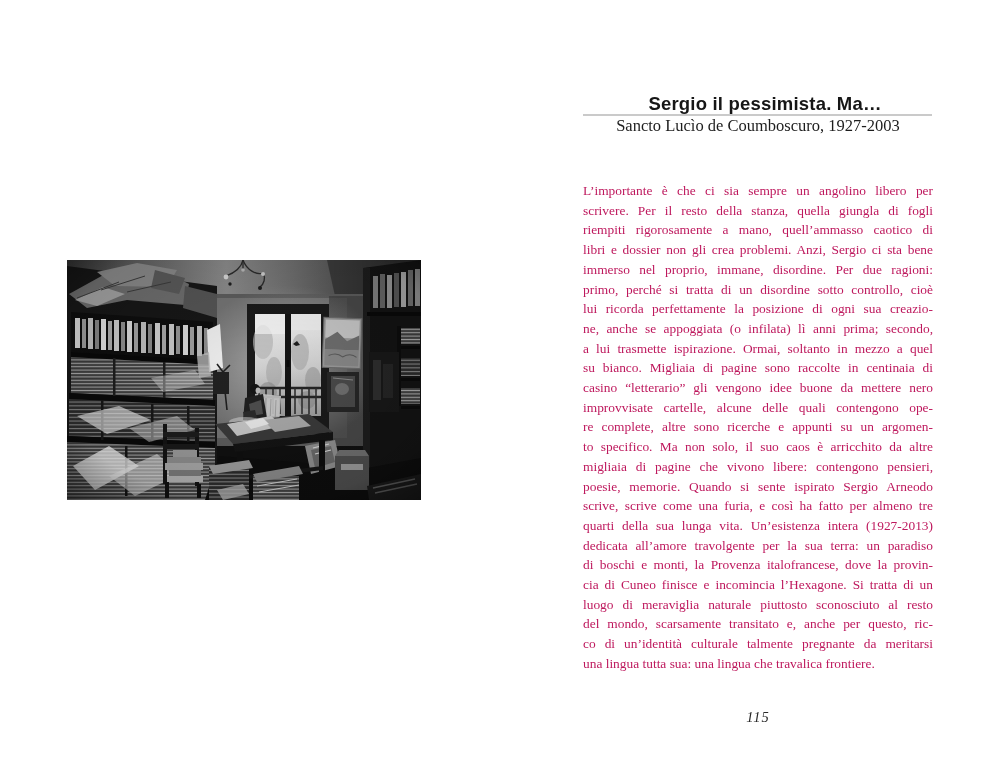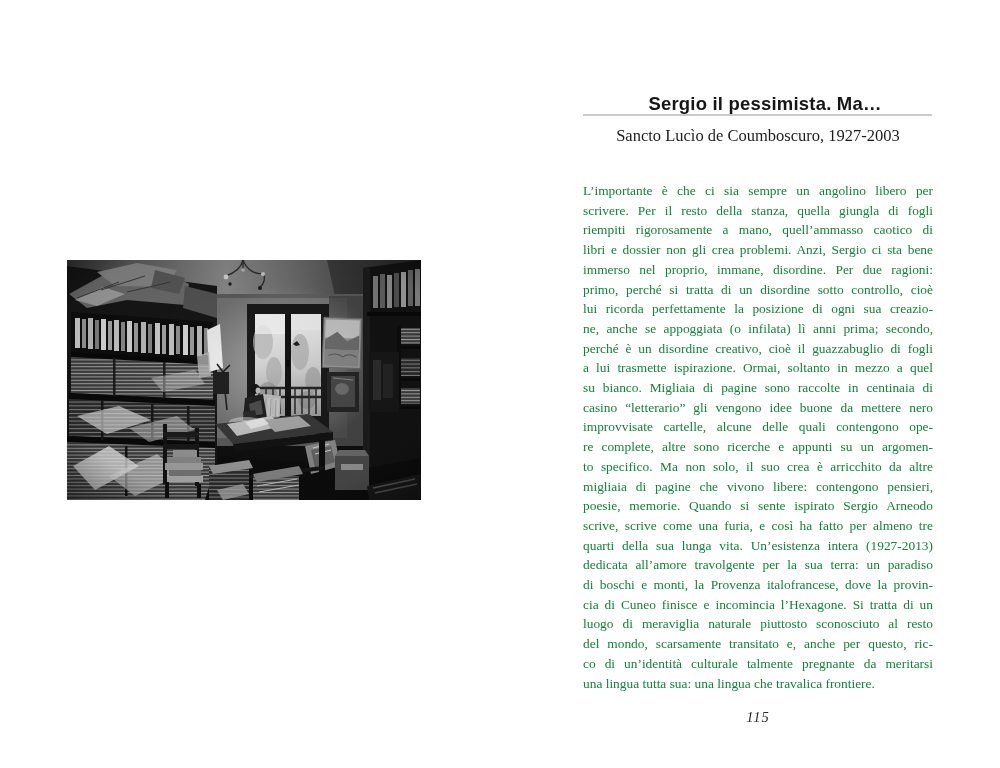--- a/index.html
+++ b/index.html
@@ -6,24 +6,24 @@
   .spread{position:relative;width:1000px;height:768px;background:#ffffff;overflow:hidden;
           font-family:"Liberation Serif",serif;color:#1d1d1d;}
   
   .photo{position:absolute;left:67px;top:260px;width:354px;height:240px;margin:0;padding:0;}
   .photo svg{display:block;width:100%;height:100%;}
   
   .title{position:absolute;left:583px;top:86px;width:350px;margin:7px;text-align:center;
          font-family:"Liberation Sans",sans-serif;font-weight:bold;font-size:18.5px;
          letter-spacing:.2px;color:#161616;}
   .rule{position:absolute;left:583px;top:114px;width:349px;height:2px;background:#cacaca;}
-  .subtitle{position:absolute;left:583px;top:126px;width:350px;margin:0;text-align:center;
+  .subtitle{position:absolute;left:583px;top:116px;width:350px;margin:0;text-align:center;
             font-family:"Liberation Serif",serif;font-weight:normal;font-size:16.5px;color:#1d1d1d;}
   .bodytext{position:absolute;left:583px;top:181px;width:350px;font-size:13.4px;
-            color:#15803d;}
+            color:#be185d;}
   .bodytext .line{line-height:19.7px;text-align:justify;text-align-last:justify;
                   text-justify:inter-word;white-space:normal;}
   .bodytext .line:last-child{text-align-last:left;}
   .pagenum{position:absolute;left:583px;top:709px;width:350px;text-align:center;
            font-size:14.5px;color:#2a2a2a;letter-spacing:1px;font-style:italic;}
 </style>
 </head>
 <body>
 
 <div class="spread">
@@ -274,27 +274,26 @@
 
     <div class="bodytext">
         <div class="line">L’importante è che ci sia sempre un angolino libero per</div>
         <div class="line">scrivere. Per il resto della stanza, quella giungla di fogli</div>
         <div class="line">riempiti rigorosamente a mano, quell’ammasso caotico di</div>
         <div class="line">libri e dossier non gli crea problemi. Anzi, Sergio ci sta bene</div>
         <div class="line">immerso nel proprio, immane, disordine. Per due ragioni:</div>
         <div class="line">primo, perché si tratta di un disordine sotto controllo, cioè</div>
         <div class="line">lui ricorda perfettamente la posizione di ogni sua creazio-</div>
         <div class="line">ne, anche se appoggiata (o infilata) lì anni prima; secondo,</div>
-        <div class="line">perché è un disordine creativo, cioè il guazzabuglio di fogli</div>
         <div class="line">a lui trasmette ispirazione. Ormai, soltanto in mezzo a quel</div>
         <div class="line">su bianco. Migliaia di pagine sono raccolte in centinaia di</div>
         <div class="line">casino “letterario” gli vengono idee buone da mettere nero</div>
         <div class="line">improvvisate cartelle, alcune delle quali contengono ope-</div>
         <div class="line">re complete, altre sono ricerche e appunti su un argomen-</div>
-        <div class="line">to specifico. Ma non solo, il suo crea è arricchito da altre</div>
+        <div class="line">to specifico. Ma non solo, il suo caos è arricchito da altre</div>
         <div class="line">migliaia di pagine che vivono libere: contengono pensieri,</div>
         <div class="line">poesie, memorie. Quando si sente ispirato Sergio Arneodo</div>
         <div class="line">scrive, scrive come una furia, e così ha fatto per almeno tre</div>
         <div class="line">quarti della sua lunga vita. Un’esistenza intera (1927-2013)</div>
         <div class="line">dedicata all’amore travolgente per la sua terra: un paradiso</div>
         <div class="line">di boschi e monti, la Provenza italofrancese, dove la provin-</div>
         <div class="line">cia di Cuneo finisce e incomincia l’Hexagone. Si tratta di un</div>
         <div class="line">luogo di meraviglia naturale piuttosto sconosciuto al resto</div>
         <div class="line">del mondo, scarsamente transitato e, anche per questo, ric-</div>
         <div class="line">co di un’identità culturale talmente pregnante da meritarsi</div>

